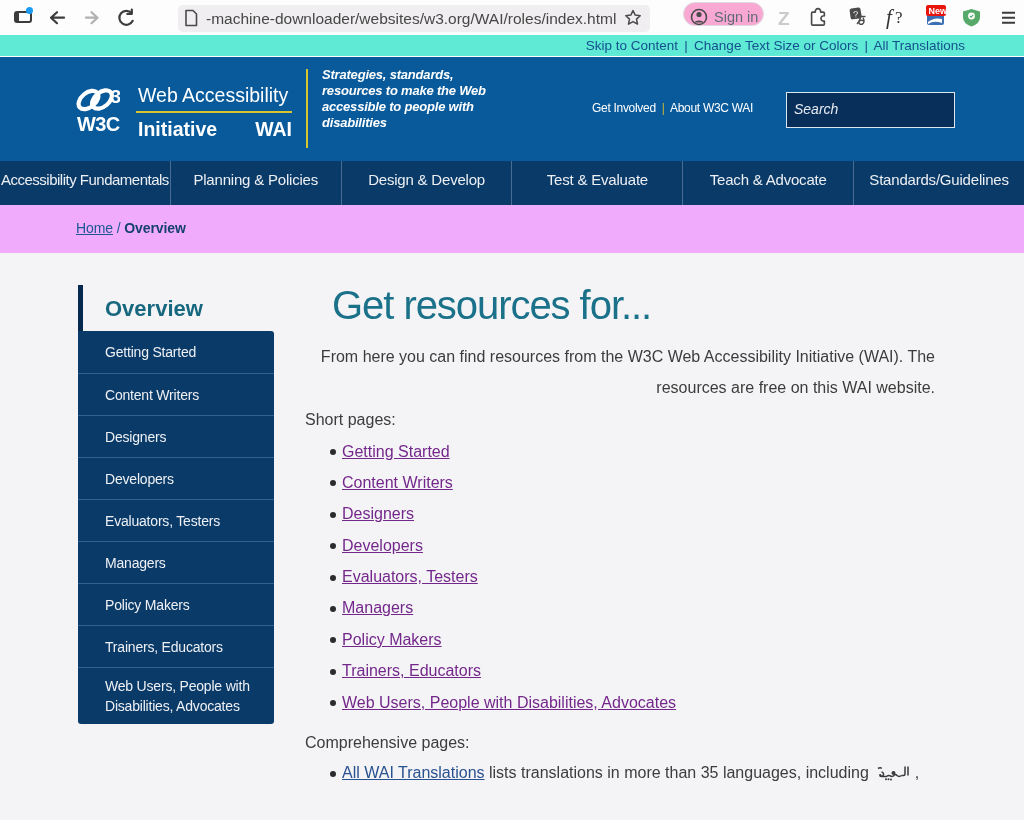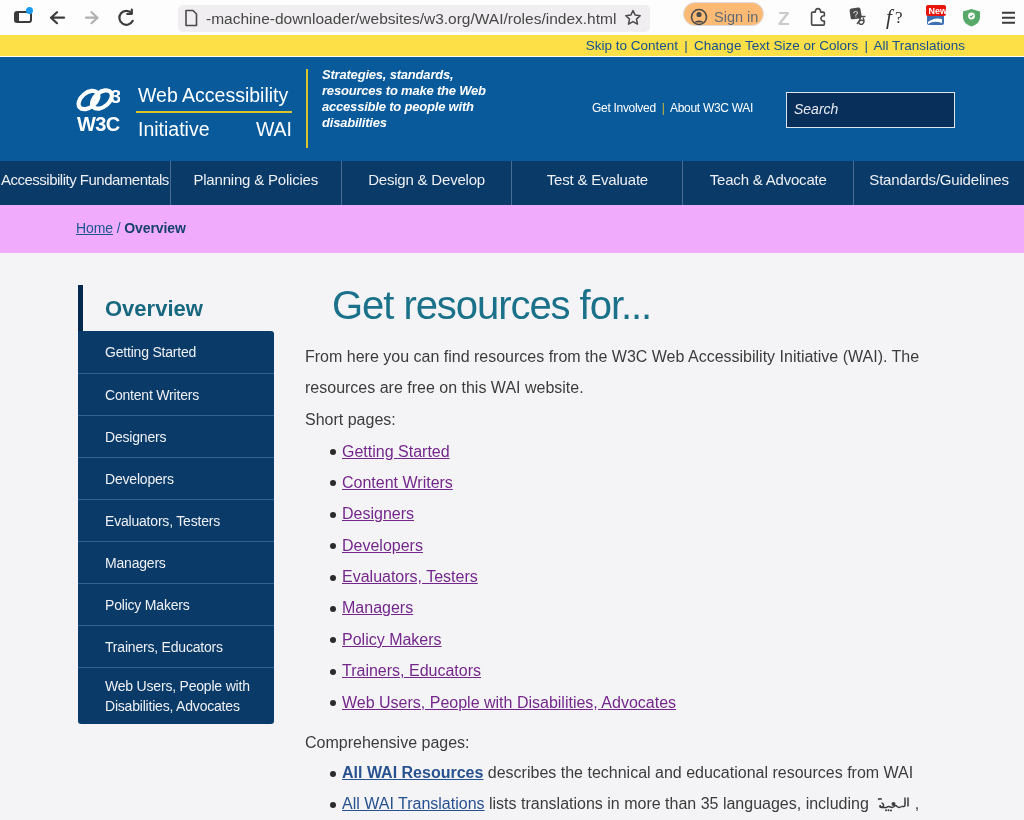--- a/index.html
+++ b/index.html
@@ -15,37 +15,37 @@
   .tabicon { top:11px; left:14px; width:18px; height:12px; border:2px solid #3b3b3b; border-left-width:5px; border-radius:3px; }
   .bluedot { position:absolute; top:7px; left:26px; width:7px; height:7px; border-radius:50%; background:#1b9bf1; }
 
   svg.nav { position:absolute; top:0; left:0; }
 
   
   .urlpill { position:absolute; top:5px; left:178px; width:472px; height:27px; background:#f0eef0; border-radius:5px; color:#474747; font-size:15.5px; line-height:27px; }
   .urltxt { position:absolute; left:28px; top:0; white-space:nowrap; }
 
   
-  .signin { position:absolute; top:2px; left:683px; width:81px; height:24px; background:#fdba74; border:1px solid #dedcde; border-radius:15px; }
+  .signin { position:absolute; top:2px; left:683px; width:81px; height:24px; background:#f9a8d4; border:1px solid #dedcde; border-radius:15px; }
   .signin span { position:absolute; left:30px; top:6px; font-size:14.5px; color:#5f6b76; }
 
   .zext { position:absolute; top:8px; left:778px; font-size:19px; font-weight:bold; color:#cbcbce; }
 
   
-  .skipbar { position:absolute; top:35px; left:0; width:1024px; height:21px; background:#fde047; }
+  .skipbar { position:absolute; top:35px; left:0; width:1024px; height:21px; background:#5eead4; }
   .skipbar .inner { position:absolute; right:59px; top:3px; font-size:13.5px; color:#15508e; white-space:nowrap; }
   .skipbar .sep { color:#15508e; padding:0 2.5px; }
 
   
   .header { position:absolute; top:57px; left:0; width:1024px; height:104px; background:#085a9b; color:#fff; }
   .logomark { position:absolute; left:76px; top:30px; }
   .w3ctxt { position:absolute; left:77px; top:56px; font-size:20px; font-weight:bold; letter-spacing:-.6px; }
   .wordmark { position:absolute; left:136px; top:27px; width:156px; }
   .wordmark .l1 { font-size:19.5px; color:#fff; padding:0 0 4px 2px; border-bottom:2.5px solid #d8c52b; white-space:nowrap; }
-  .wordmark .l2 { font-size:19.5px; color:#fff; padding:5px 0 0 2px; display:flex; justify-content:space-between; }
+  .wordmark .l2 { font-size:19.5px; color:#fff; padding:5px 0 0 2px; display:flex; justify-content:space-between;font-weight:bold; }
   .vline { position:absolute; left:306px; top:12px; width:2px; height:79px; background:#d8c52b; }
   .tagline { position:absolute; left:322px; top:10px; font-style:italic; font-weight:bold; font-size:13px; line-height:16px; color:#fff; letter-spacing:-.2px; }
   .hlinks { position:absolute; top:44px; left:592px; font-size:12px; letter-spacing:-.3px; color:#fff; white-space:nowrap; }
   .hlinks .ysep { color:#c9b33c; padding:0 3px; }
   .search { position:absolute; left:786px; top:35px; width:169px; height:36px; background:#082f5a; border:1.5px solid #dfe5ee; }
   .search span { position:absolute; left:7px; top:8px; font-style:italic; font-size:14px; color:#e7ebf1; }
 
   
   .mainnav { position:absolute; top:161px; left:0; width:1024px; height:44px; background:#0a3a68; display:flex; }
   .mainnav .item { flex:1 1 0; display:flex; align-items:center; justify-content:center; padding-bottom:7px; color:#eceff3; font-size:15px; letter-spacing:-.2px; border-left:1px solid #4a6c93; white-space:nowrap; }
@@ -187,36 +187,35 @@
       <div class="mi">Developers</div>
       <div class="mi">Evaluators, Testers</div>
       <div class="mi">Managers</div>
       <div class="mi">Policy Makers</div>
       <div class="mi">Trainers, Educators</div>
       <div class="mi tall">Web Users, People with Disabilities, Advocates</div>
     </div>
   </div>
   <div class="main">
     <h1>Get resources for...</h1>
-    <div class="mb" style="top:88px; width:630px;">From here you can find resources from the W3C Web Accessibility Initiative (WAI). The resources are free on this WAI website.</div>
+    <div class="mb" style="top:88px; width:630px;text-align:right;">From here you can find resources from the W3C Web Accessibility Initiative (WAI). The resources are free on this WAI website.</div>
     <div class="mb" style="top:150.5px;">Short pages:</div>
     <ul class="mb" style="top:182.5px;">
       <li><a class="visited">Getting Started</a></li>
       <li><a class="visited">Content Writers</a></li>
       <li><a class="visited">Designers</a></li>
       <li><a class="visited">Developers</a></li>
       <li><a class="visited">Evaluators, Testers</a></li>
       <li><a class="visited">Managers</a></li>
       <li><a class="visited">Policy Makers</a></li>
       <li><a class="visited">Trainers, Educators</a></li>
       <li><a class="visited">Web Users, People with Disabilities, Advocates</a></li>
     </ul>
     <div class="mb" style="top:473.5px;">Comprehensive pages:</div>
     <ul class="mb" style="top:504px;">
-      <li><a class="blue" style="font-weight:bold;">All WAI Resources</a> describes the technical and educational resources from WAI</li>
       <li><a class="blue">All WAI Translations</a> lists translations in more than 35 languages, including <svg width="37" height="16" viewBox="0 0 37 16" style="vertical-align:-3px;">
         <g stroke="#3a3a3a" stroke-width="1.5" fill="none">
           <path d="M35 1.5 v9"></path>
           <path d="M32 1.5 v7.5 q0 1.5 -1.5 1.5 h-2"></path>
           <path d="M28.5 10.5 q-2.5 1.8 -4.5 0 q-1.5 -1.8 -3 0 q-1.5 1.5 -3.5 .5 t-4 .5 h-4 q-2.5 0 -2.5 -2.5"></path>
           <path d="M8.5 7 a2.2 2.2 0 1 1 -2 3.4"></path>
           <path d="M5 3.5 q2 -1.3 3.8 -.2"></path>
         </g>
         <g fill="#3a3a3a">
           <circle cx="20.5" cy="8" r="2"></circle>

